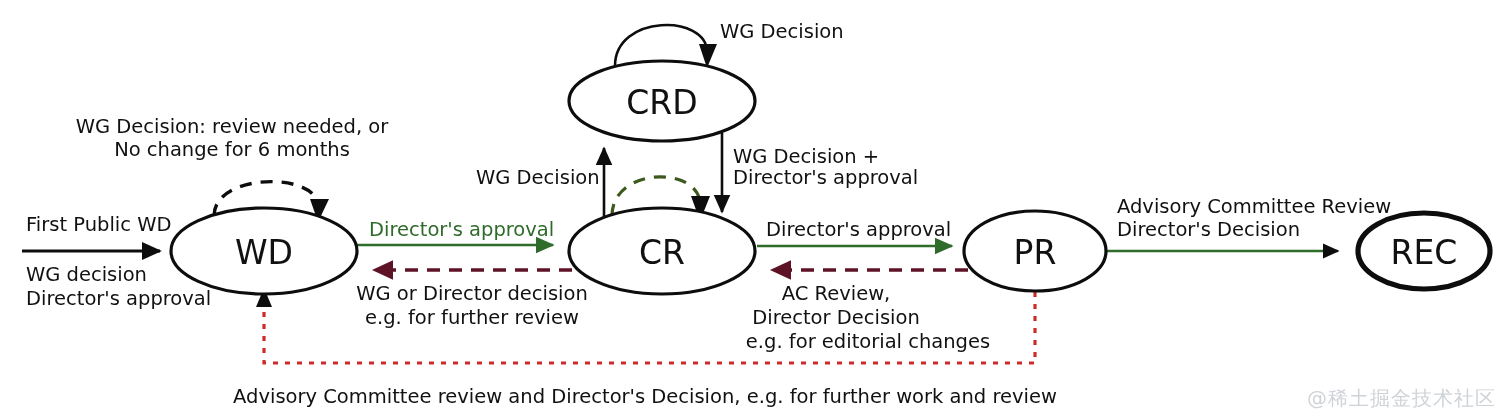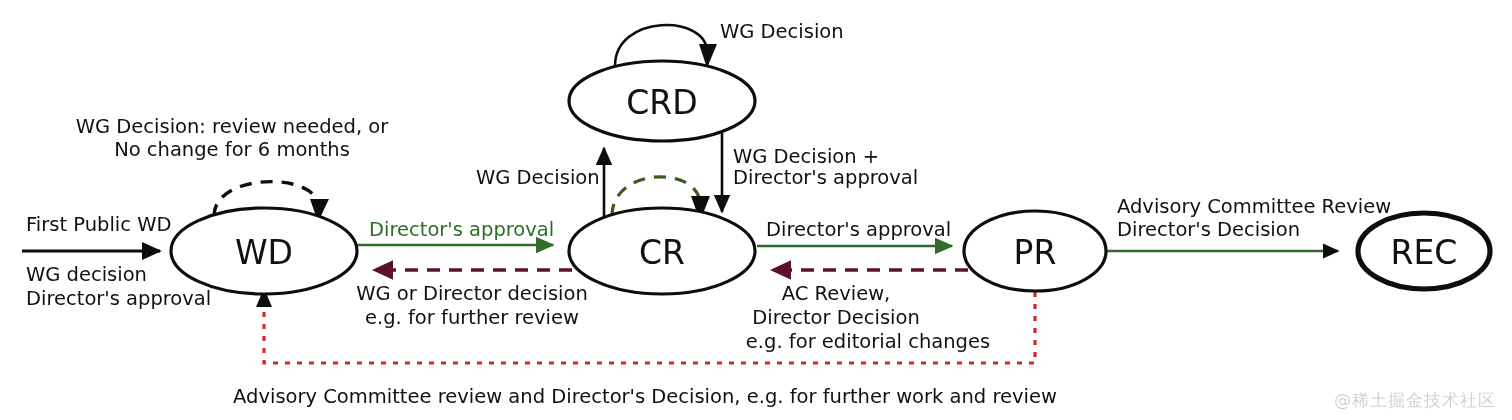--- a/index.html
+++ b/index.html
@@ -84,21 +84,21 @@
   .ln-olive-dash {
     stroke: #3c5a1e;
     stroke-width: 3.2;
     fill: none;
     stroke-dasharray: 12 9;
   }
   .watermark {
     position: absolute;
     right: 16px;
     bottom: 8px;
-    font-size: 17px;
+    font-size: 20px;
     color: #cfd3d8;
     letter-spacing: 1px;
     font-family: "DejaVu Sans", "Liberation Sans", sans-serif;
     white-space: nowrap;
   }
 </style>
 </head>
 <body>
 
 <div id="diagram-root">

